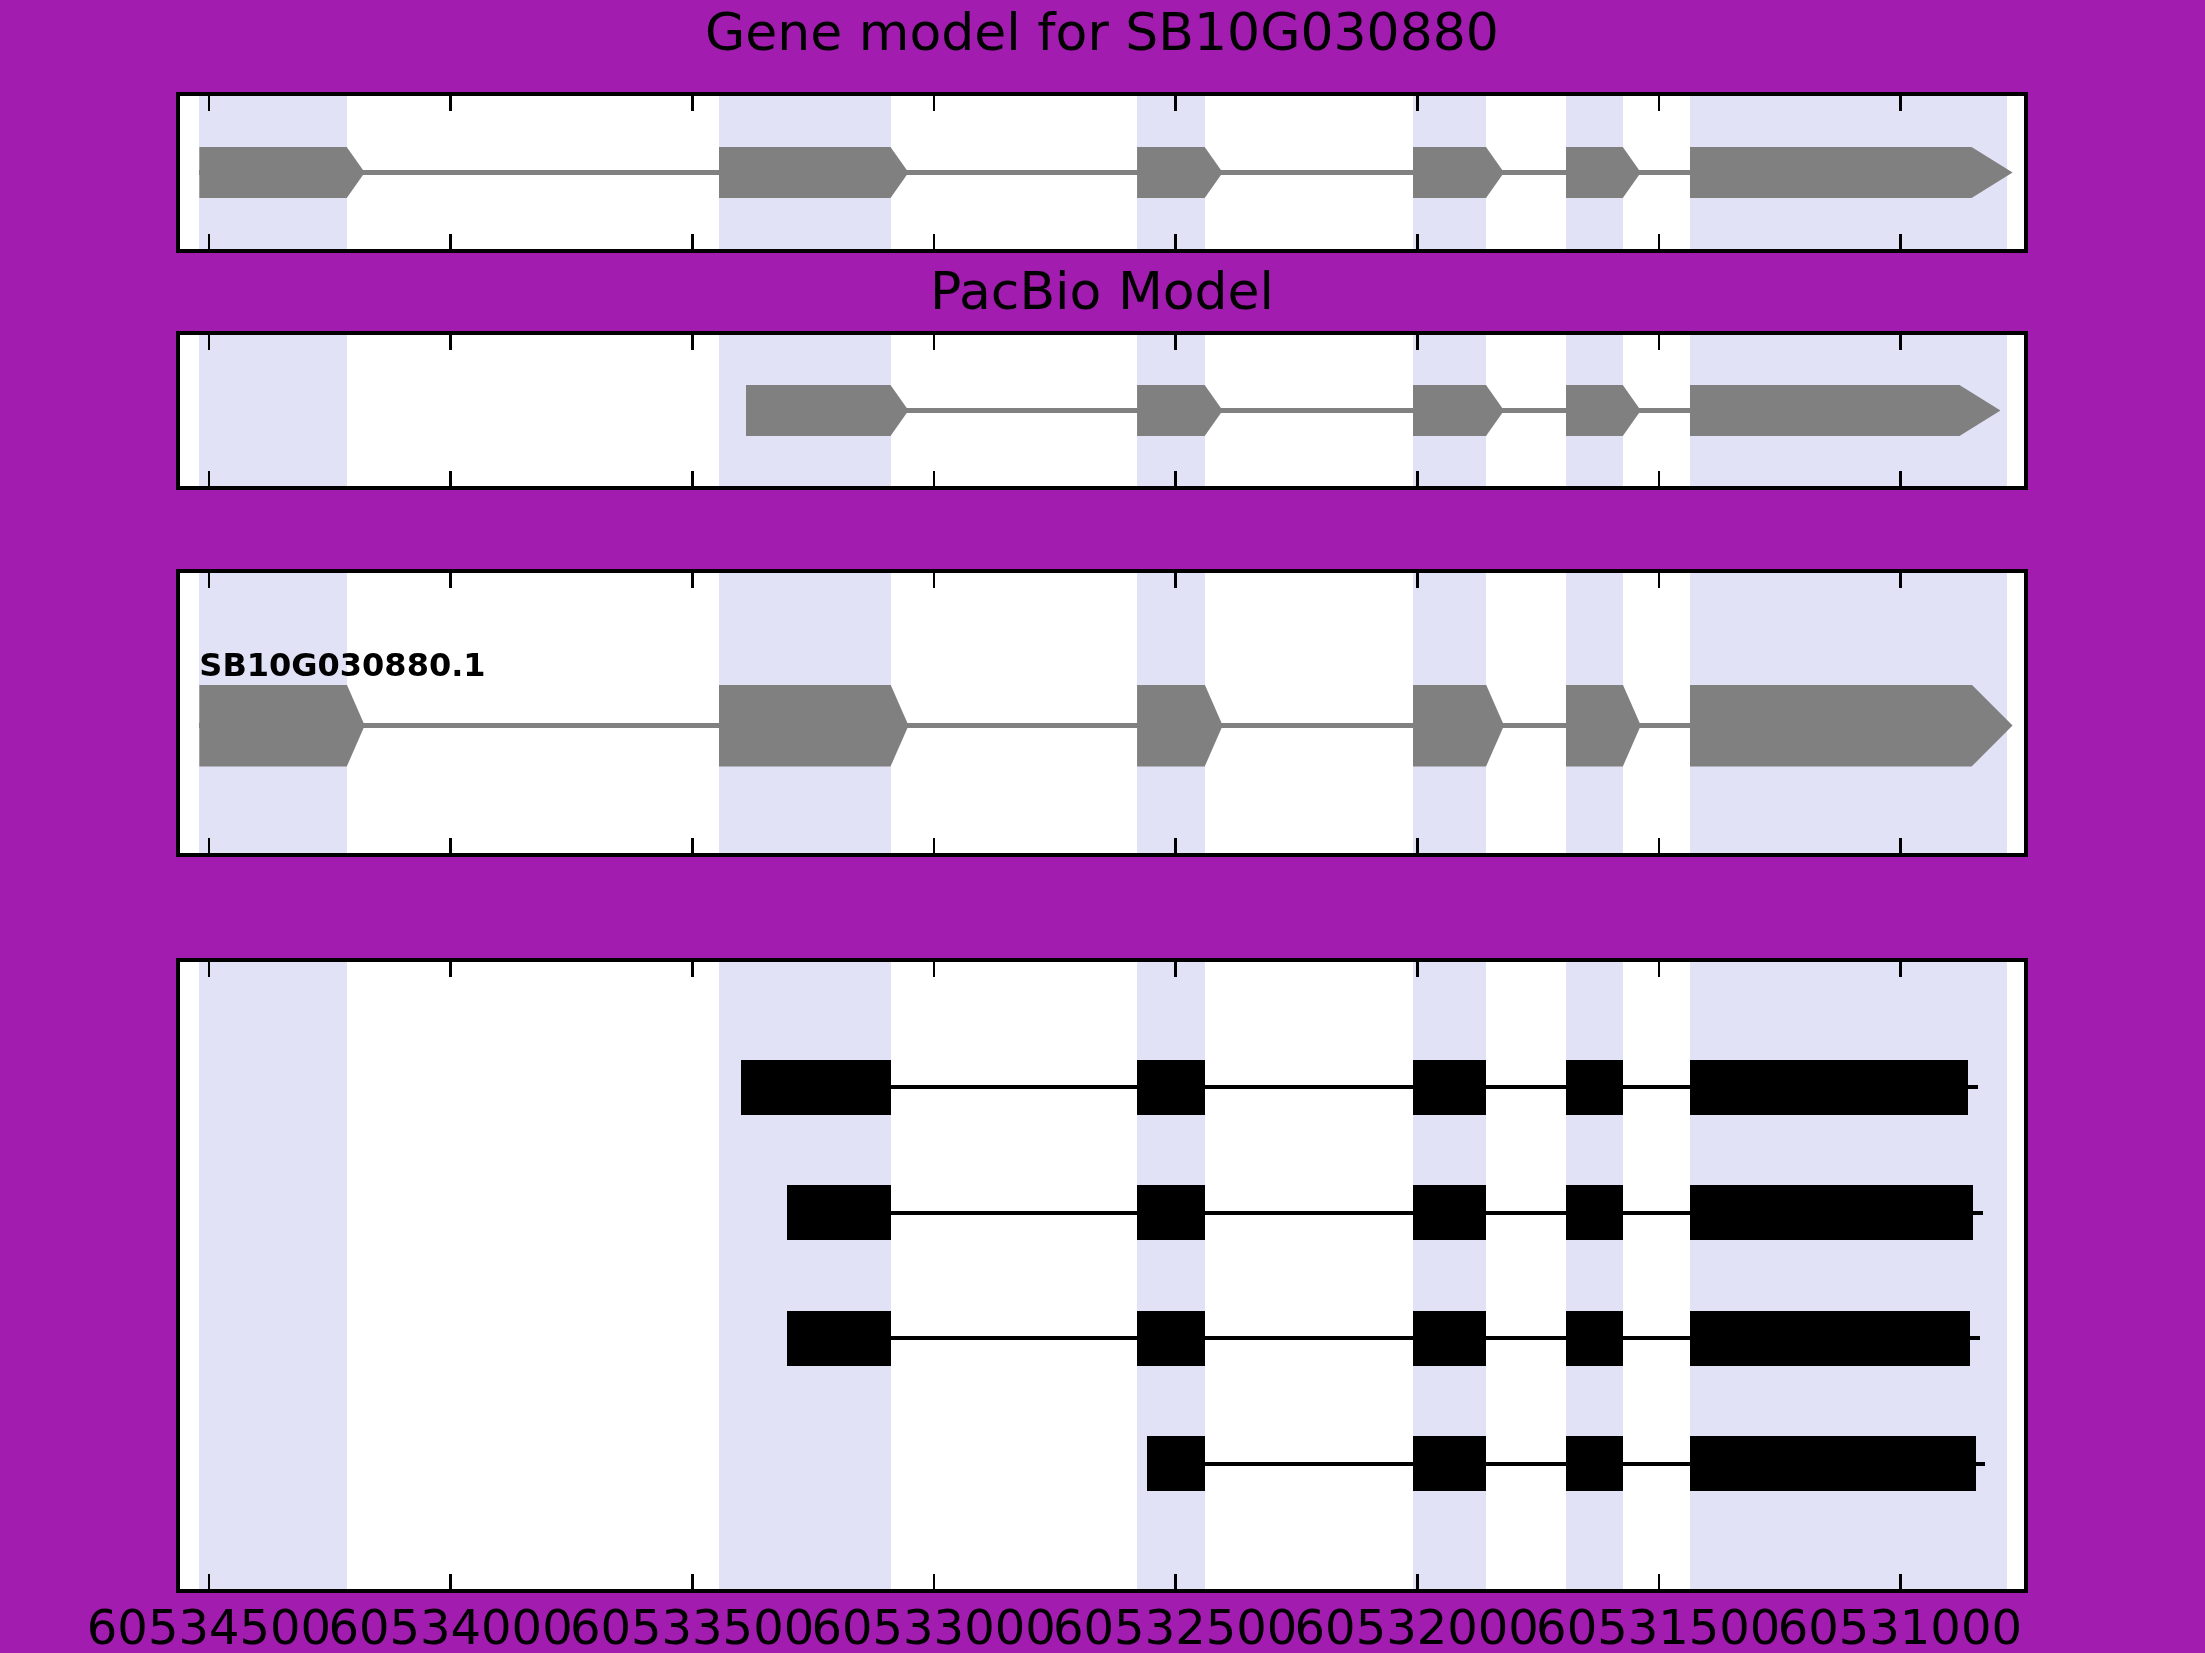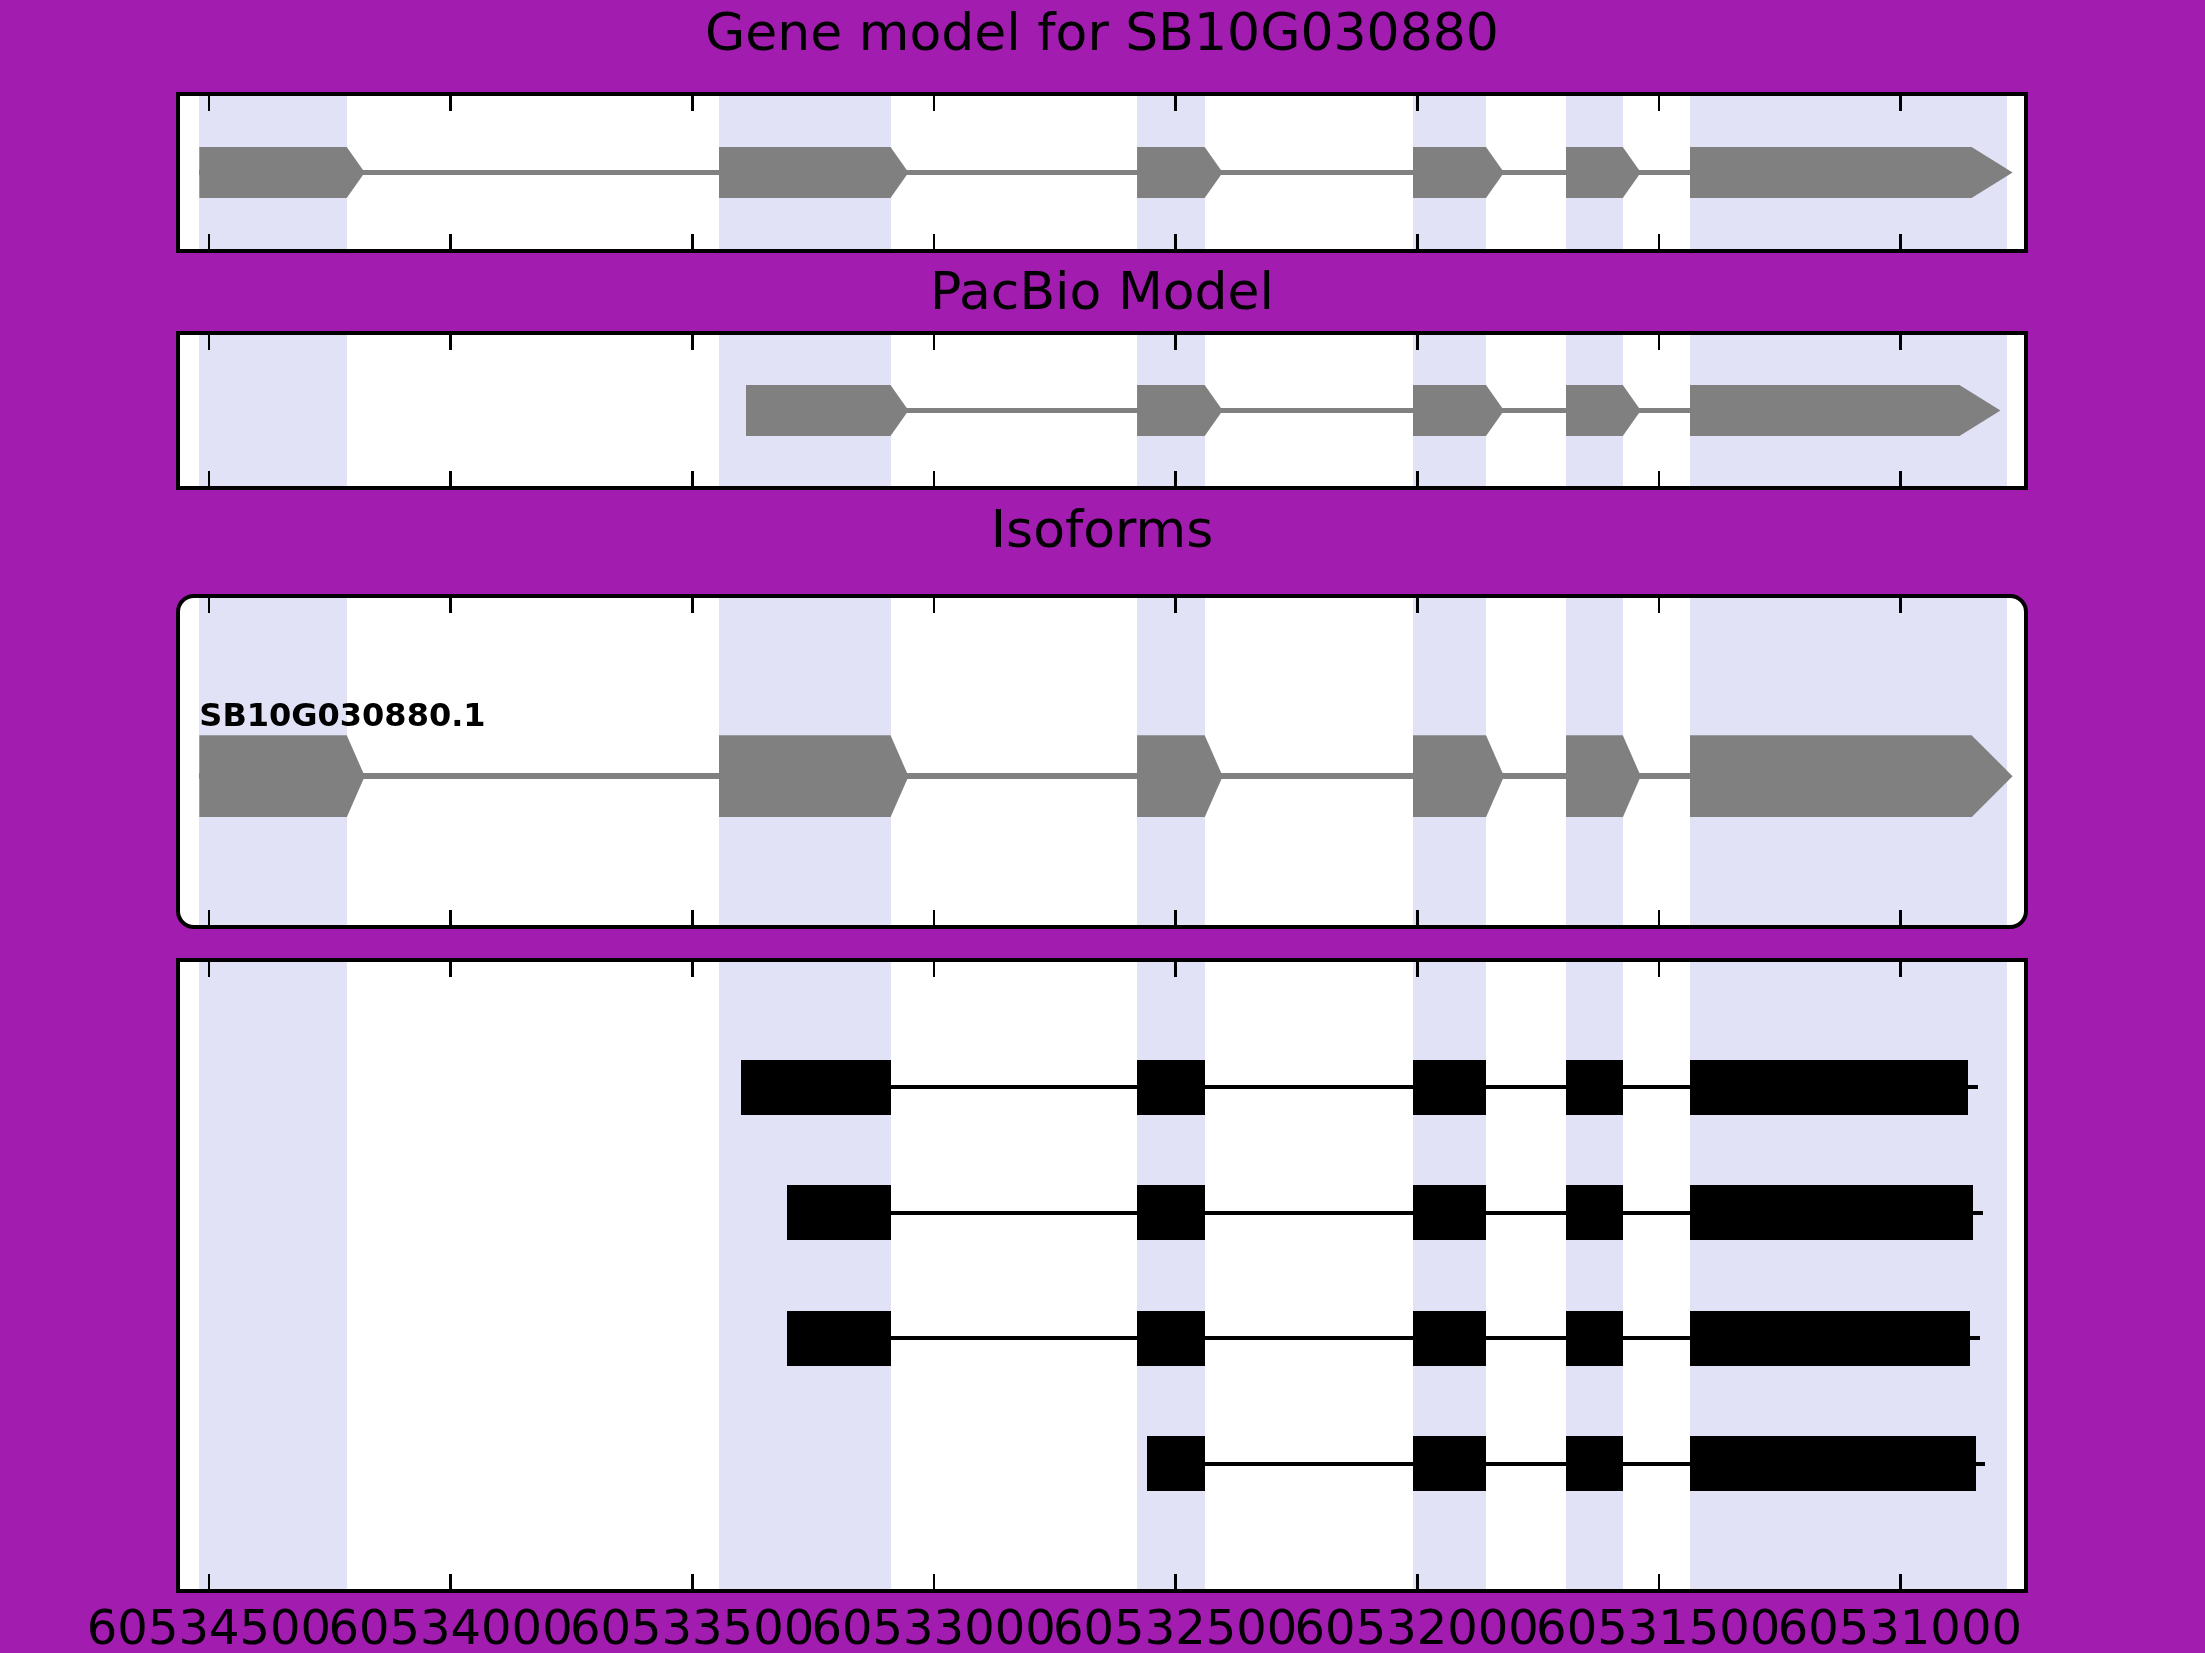--- a/index.html
+++ b/index.html
@@ -17,21 +17,20 @@
   #xaxis{position:absolute;left:180px;top:1599px;width:1843px;height:55px;}
   .xlab{position:absolute;transform:translateX(-50%);font-size:48px;color:#000;white-space:nowrap;top:0;}
 </style>
 </head>
 <body>
 
 <div id="canvas">
 
   <div class="ptitle" style="top:4.1px;">Gene model for SB10G030880</div>
   <div class="ptitle" style="top:263px;">PacBio Model</div>
-  <div class="ptitle" style="top:501px;">Isoforms</div>
 
   <div class="panel" id="panel-gene" style="top:92px;height:161px;">
       <div class="plot">
         <div class="band" style="left: 1.04849%; width: 7.99476%; background: rgb(226, 226, 247);"></div>
         <div class="band" style="left: 29.2267%; width: 9.30537%; background: rgb(226, 226, 247);"></div>
         <div class="band" style="left: 51.9004%; width: 3.66972%; background: rgb(226, 226, 247);"></div>
         <div class="band" style="left: 66.8414%; width: 3.98427%; background: rgb(226, 226, 247);"></div>
         <div class="band" style="left: 75.1507%; width: 3.09305%; background: rgb(226, 226, 247);"></div>
         <div class="band" style="left: 81.8611%; width: 17.2215%; background: rgb(226, 226, 247);"></div>
         <div class="tick" style="left: calc(1.57274% - 1.4px); top: 0px;"></div>
@@ -84,21 +83,21 @@
         <div class="tick" style="left: calc(93.3159% - 1.4px); top: 0px;"></div>
         <div class="tick" style="left: calc(93.3159% - 1.4px); bottom: 0px;"></div>
         <div class="iline" style="left: 30.6684%; width: 67.7588%; height: 5.5px; top: calc(50% - 2.8px); background: rgb(128, 128, 128);"></div>
         <div class="exon" style="left: 30.6684%; width: calc(7.8637% + 18px); height: 51px; top: calc(50% - 25.5px); background: rgb(128, 128, 128); clip-path: polygon(0px 0px, calc(100% - 18px) 0px, 100% 50%, calc(100% - 18px) 100%, 0px 100%);"></div>
         <div class="exon" style="left: 51.9004%; width: calc(3.66972% + 18px); height: 51px; top: calc(50% - 25.5px); background: rgb(128, 128, 128); clip-path: polygon(0px 0px, calc(100% - 18px) 0px, 100% 50%, calc(100% - 18px) 100%, 0px 100%);"></div>
         <div class="exon" style="left: 66.8414%; width: calc(3.98427% + 18px); height: 51px; top: calc(50% - 25.5px); background: rgb(128, 128, 128); clip-path: polygon(0px 0px, calc(100% - 18px) 0px, 100% 50%, calc(100% - 18px) 100%, 0px 100%);"></div>
         <div class="exon" style="left: 75.1507%; width: calc(3.09305% + 18px); height: 51px; top: calc(50% - 25.5px); background: rgb(128, 128, 128); clip-path: polygon(0px 0px, calc(100% - 18px) 0px, 100% 50%, calc(100% - 18px) 100%, 0px 100%);"></div>
         <div class="exon" style="left: 81.8611%; width: calc(16.5662% + 5.5px); height: 51px; top: calc(50% - 25.5px); background: rgb(128, 128, 128); clip-path: polygon(0px 0px, calc(100% - 41px) 0px, 100% 50%, calc(100% - 41px) 100%, 0px 100%);"></div>
       </div>
     </div>
-  <div class="panel" id="panel-iso" style="top:594px;height:335px;border-radius:18px;">
+  <div class="panel" id="panel-iso" style="top:569px;height:288px;">
       <div class="plot">
         <div class="band" style="left: 1.04849%; width: 7.99476%; background: rgb(226, 226, 247);"></div>
         <div class="band" style="left: 29.2267%; width: 9.30537%; background: rgb(226, 226, 247);"></div>
         <div class="band" style="left: 51.9004%; width: 3.66972%; background: rgb(226, 226, 247);"></div>
         <div class="band" style="left: 66.8414%; width: 3.98427%; background: rgb(226, 226, 247);"></div>
         <div class="band" style="left: 75.1507%; width: 3.09305%; background: rgb(226, 226, 247);"></div>
         <div class="band" style="left: 81.8611%; width: 17.2215%; background: rgb(226, 226, 247);"></div>
         <div class="tick" style="left: calc(1.57274% - 1.4px); top: 0px;"></div>
         <div class="tick" style="left: calc(1.57274% - 1.4px); bottom: 0px;"></div>
         <div class="tick" style="left: calc(14.6789% - 1.4px); top: 0px;"></div>

